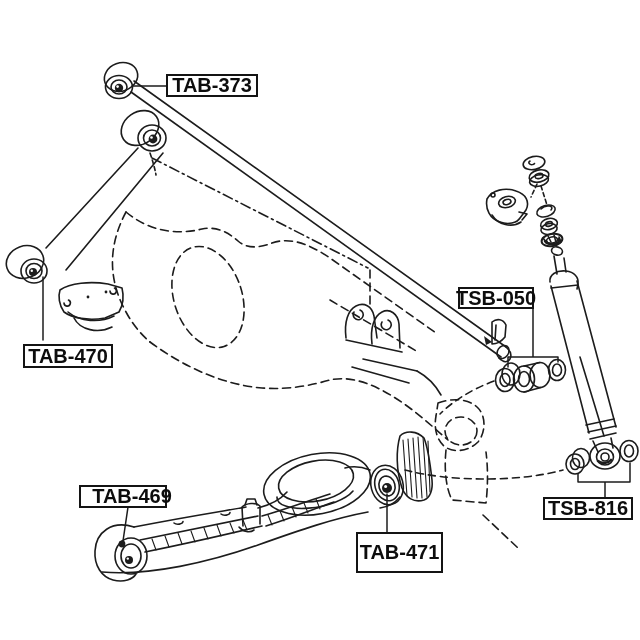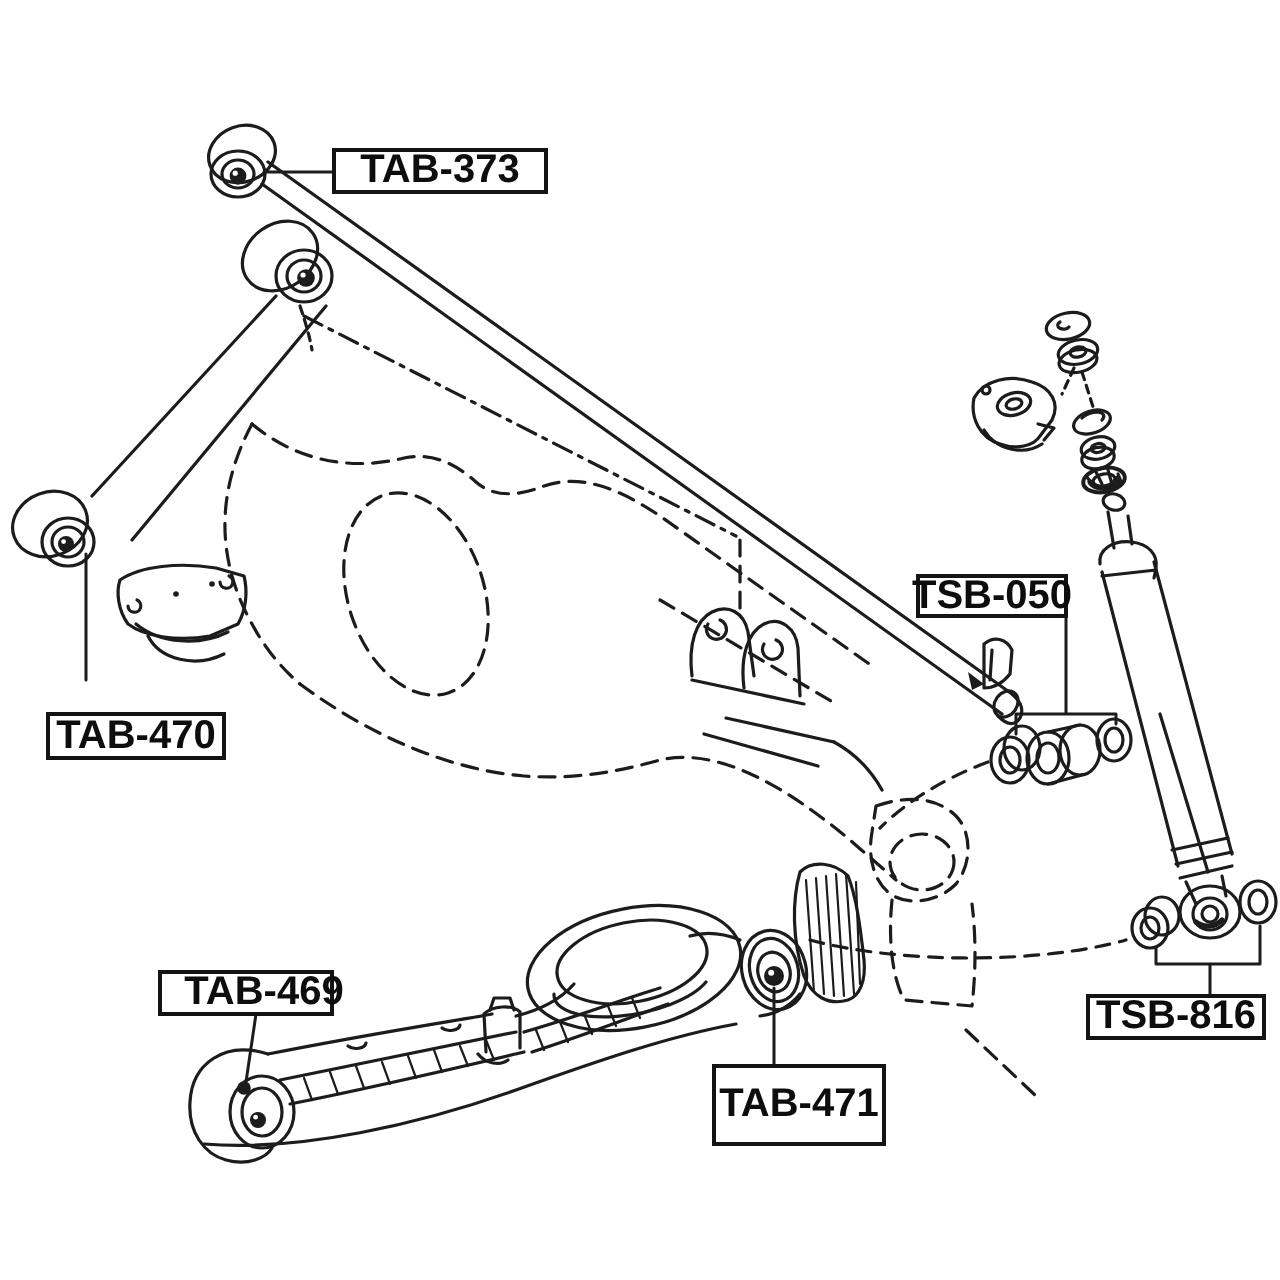--- a/index.html
+++ b/index.html
@@ -8,22 +8,22 @@
     font-family:"Liberation Sans",sans-serif;overflow:hidden;
   }
   .diagram-canvas svg{position:absolute;left:0;top:0;}
   .part-label{
     position:absolute;box-sizing:border-box;
     background:#ffffff;border:2.5px solid #141414;
     display:flex;align-items:center;justify-content:center;
     font-weight:bold;font-size:20px;color:#0d0d0d;
     letter-spacing:0px;white-space:nowrap;
   }
-  #label-tab-373{left:166px;top:74px;width:108px;height:23px;}
-  #label-tab-470{left:23px;top:356px;width:90px;height:24px;text-align:center;}
+  #label-tab-373{left:166px;top:74px;width:92px;height:23px;}
+  #label-tab-470{left:23px;top:344px;width:90px;height:24px;text-align:center;}
   #label-tsb-050{left:458px;top:287px;width:76px;height:22px;}
   #label-tab-469{left:79px;top:485px;width:88px;height:23px;padding-left:18px;}
   #label-tab-471{left:356px;top:532px;width:87px;height:41px;}
   #label-tsb-816{left:543px;top:497px;width:90px;height:23px;}
 </style>
 </head>
 <body>
 
 <div class="diagram-canvas">
 

